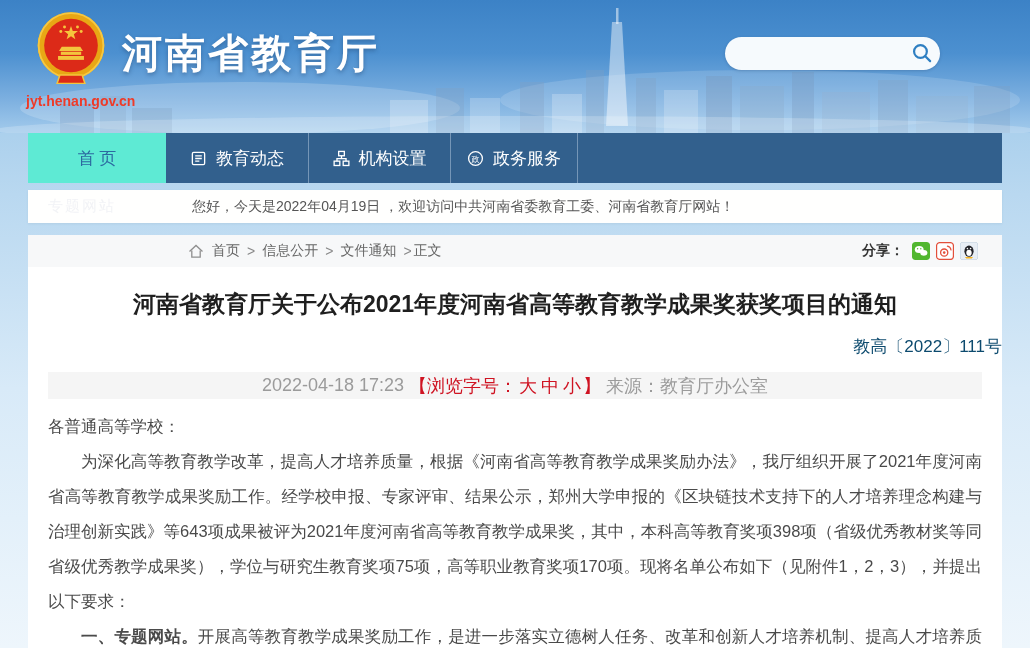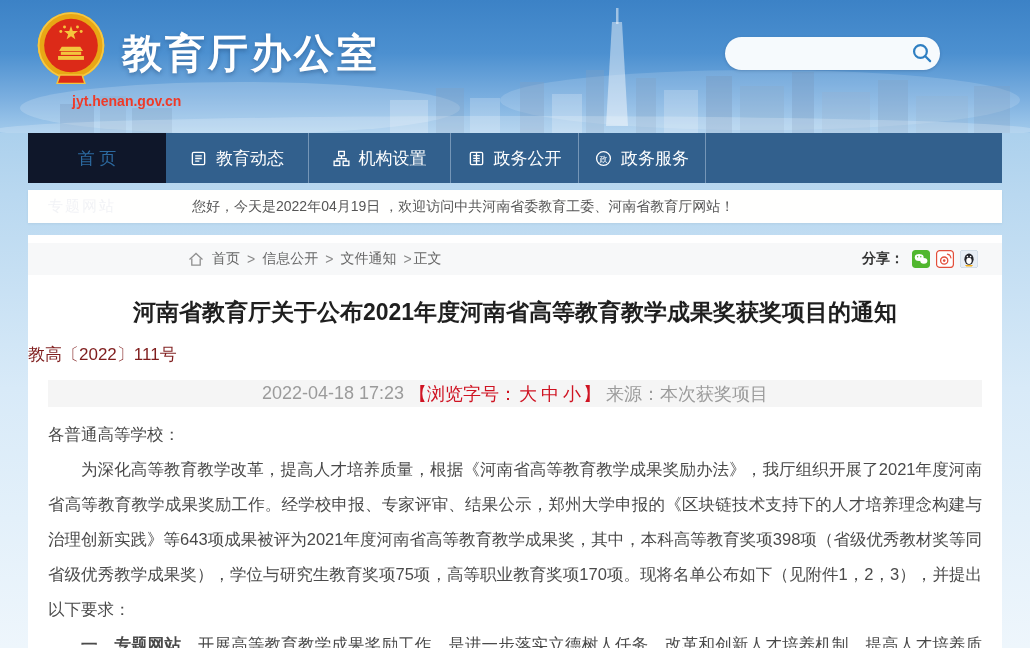--- a/index.html
+++ b/index.html
@@ -19,21 +19,21 @@
   .logo-area { position:absolute; left:34px; top:10px; width:74px; height:82px; cursor:pointer; }
   .site-title {
     position:absolute; left:122px; top:26px; color:#fff; font-size:40px; font-weight:bold;
     letter-spacing:3px; text-shadow:0 2px 4px rgba(25,55,95,.4);
   }
   .site-sub {
     position:absolute; left:124px; top:79px; color:#fff; font-size:13px; font-weight:bold;
     letter-spacing:.4px; text-shadow:0 1px 2px rgba(25,55,95,.4);
   }
   .domain {
-    position:absolute; left:26px; top:93px; color:#ee3a28; font-size:14px; font-weight:bold;margin-left:46px;
+    position:absolute; left:26px; top:93px; color:#ee3a28; font-size:14px; font-weight:bold;
   }
   .search {
     position:absolute; left:725px; top:37px; width:215px; height:33px;
     background:#f6fafd; border-radius:17px; box-shadow:0 1px 3px rgba(30,60,100,.25);
   }
   .search-input {
     position:absolute; left:0; top:0; width:175px; height:33px; border:none; outline:none;
     background:transparent; padding-left:16px; font-size:14px; color:#336;
   }
   .search-btn {
@@ -42,55 +42,55 @@
   }
 
   
   .nav { display:flex; height:50px; margin:0 28px; background:#32608d; }
   .nav-item {
     display:flex; align-items:center; justify-content:center; gap:9px;
     color:#fff; font-size:17px; text-decoration:none; cursor:pointer;
   }
   .nav-item.w1{width:138px}.nav-item.w2{width:142px}.nav-item.w3{width:142px}
   .nav-item.w4{width:128px}.nav-item.w5{width:127px}.nav-item.w6{width:125px}
-  .nav-item.active { background:#0f172a; color:#2c6aa0; }
+  .nav-item.active { background:#5eead4; color:#2c6aa0; }
   .nav-item:nth-child(n+3), .nav-filler { border-left:1px solid rgba(200,218,235,.45); }
   .nav-filler { flex:1; }
   .nicon { width:17px; height:17px; display:block; }
 
   
   .greeting {
     margin:7px 28px 0; height:33px; background:#fffffe;
     display:flex; align-items:center; font-size:14px; color:#555;
     box-shadow:0 1px 2px rgba(100,130,160,.12);
   }
   .ghost { margin-left:20px; width:118px; color:#f2f3f6; font-size:15px; letter-spacing:2px; cursor:pointer; }
   .greet-text { margin-left:26px; }
 
   
   .main { margin:12px 28px 0; background:#fff; height:413px; overflow:hidden; }
 
   .crumbbar {
     height:32px; background:#f7f8f9; display:flex; align-items:center;
-    font-size:14px; color:#666; padding:0 24px 0 160px;margin-top:8px;
+    font-size:14px; color:#666; padding:0 24px 0 160px;
   }
   .home-icon { width:16px; height:15px; margin-right:8px; }
   .crumb { color:#666; text-decoration:none; }
   .crumb.current { cursor:default; }
   .sep { color:#888; margin:0 7px; }
   .sep.tight { margin:0 2px 0 7px; }
   .share { margin-left:auto; display:flex; align-items:flex-end; gap:6px; }
   .share-label { color:#333; font-size:14px; font-weight:bold; margin-right:2px; }
   .sicon { width:18px; height:18px; display:block; cursor:pointer; border-radius:3px; }
 
   .article-title {
     margin:22px 50px 8px; text-align:center; font-size:23px; font-weight:bold;
     color:#1f1f1f; line-height:30px;
   }
-  .doc-number { margin-top:16px; text-align:left; font-size:17px; color:#7f1d1d; }
+  .doc-number { margin-top:16px; text-align:right; font-size:17px; color:#0c4a6e; }
   .meta {
     margin:14px 20px 0; background:#f5f5f5; height:27px;
     display:flex; justify-content:center; align-items:center; gap:5px;
     font-size:18px; color:#9b9b9b;
   }
   .red { color:#cf1322; }
   .size-btn { color:#cf1322; cursor:pointer; margin:0 2px; }
   .article-body {
     margin:10px 20px 0; font-size:16.5px; color:#4a4a4a; line-height:35px; text-align:justify;
   }
@@ -140,21 +140,21 @@
         <circle cx="33" cy="18" r="1.6" fill="#f6c53d"></circle>
         <circle cx="47" cy="18" r="1.6" fill="#f6c53d"></circle>
         <circle cx="51" cy="23" r="1.6" fill="#f6c53d"></circle>
         <polygon points="27,44 53,44 50,39.5 30,39.5" fill="#f3c53d"></polygon>
         <rect x="29" y="44.8" width="22" height="3.4" fill="#f3c53d"></rect>
         <rect x="26" y="49.4" width="28" height="4.2" fill="#f3c53d"></rect>
         <path d="M28 70 h24 l3 9 h-30 z" fill="#dc2a18" stroke="#f3c53d" stroke-width="1.6"></path>
       </svg>
     </div>
 
-    <div class="site-title">教育厅办公室</div>
+    <div class="site-title">河南省教育厅</div>
     <div class="domain">jyt.henan.gov.cn</div>
 
     <div class="search">
       <input class="search-input" type="text" placeholder="" style="">
       <button class="search-btn">
         <svg viewBox="0 0 20 20" width="22" height="22">
           <circle cx="8.6" cy="8.6" r="5.8" fill="none" stroke="#2e7fc2" stroke-width="2"></circle>
           <line x1="13" y1="13" x2="17.4" y2="17.4" stroke="#2e7fc2" stroke-width="2" stroke-linecap="round"></line>
         </svg>
       </button>
@@ -173,27 +173,20 @@
       <span>教育动态</span>
     </a>
     <a class="nav-item w2">
       <svg class="nicon" viewBox="0 0 18 18" fill="none" stroke="#fff" stroke-width="1.4">
         <rect x="6" y="1.5" width="6" height="4.6"></rect>
         <rect x="1.2" y="11.8" width="6" height="4.6"></rect>
         <rect x="10.8" y="11.8" width="6" height="4.6"></rect>
         <path d="M9 6.1 v3 M4.2 11.8 V9.1 h9.6 v2.7"></path>
       </svg>
       <span>机构设置</span>
-    </a>
-    <a class="nav-item w4">
-      <svg class="nicon" viewBox="0 0 18 18" fill="none" stroke="#fff" stroke-width="1.4">
-        <rect x="2.5" y="2.5" width="13" height="13" rx="1.4"></rect>
-        <path d="M5.5 6 h7 M5.5 8.8 h7 M5.5 11.6 h7 M9 2.5 v13"></path>
-      </svg>
-      <span>政务公开</span>
     </a>
     <a class="nav-item w5">
       <svg class="nicon" viewBox="0 0 18 18">
         <circle cx="9" cy="9" r="7.3" fill="none" stroke="#fff" stroke-width="1.4"></circle>
         <text x="9" y="12.2" font-size="8.5" text-anchor="middle" fill="#fff" font-family="sans-serif">政</text>
       </svg>
       <span>政务服务</span>
     </a>
     <div class="nav-filler"></div>
   </div>
@@ -245,21 +238,21 @@
     </div>
 
     <h1 class="article-title">河南省教育厅关于公布2021年度河南省高等教育教学成果奖获奖项目的通知</h1>
     <div class="doc-number">教高〔2022〕111号</div>
 
     <div class="meta">
       <span>2022-04-18 17:23</span>
       <span>
         <span class="red">【浏览字号：</span><span class="size-btn">大</span><span class="size-btn">中</span><span class="size-btn">小</span><span class="red">】</span>
       </span>
-      <span>来源：本次获奖项目</span>
+      <span>来源：教育厅办公室</span>
     </div>
 
     <div class="article-body">
       <p>各普通高等学校：</p>
       <p class="indent">为深化高等教育教学改革，提高人才培养质量，根据《河南省高等教育教学成果奖励办法》，我厅组织开展了2021年度河南省高等教育教学成果奖励工作。经学校申报、专家评审、结果公示，郑州大学申报的《区块链技术支持下的人才培养理念构建与治理创新实践》等643项成果被评为2021年度河南省高等教育教学成果奖，其中，本科高等教育奖项398项（省级优秀教材奖等同省级优秀教学成果奖），学位与研究生教育奖项75项，高等职业教育奖项170项。现将名单公布如下（见附件1，2，3），并提出以下要求：</p>
       <p class="indent"><span class="lead-bold">一、专题网站。</span><span>开展高等教育教学成果奖励工作，是进一步落实立德树人任务、改革和创新人才培养机制、提高人才培养质量的重要举措，是对学校人才培养工作和教育教学改革成果的检阅和展示。本次获奖项目，是广大教育工作者不忘初心、牢记使命，爱岗敬业、教书育人，经过</span></p>
     </div>
   </div>
 
 </div>

